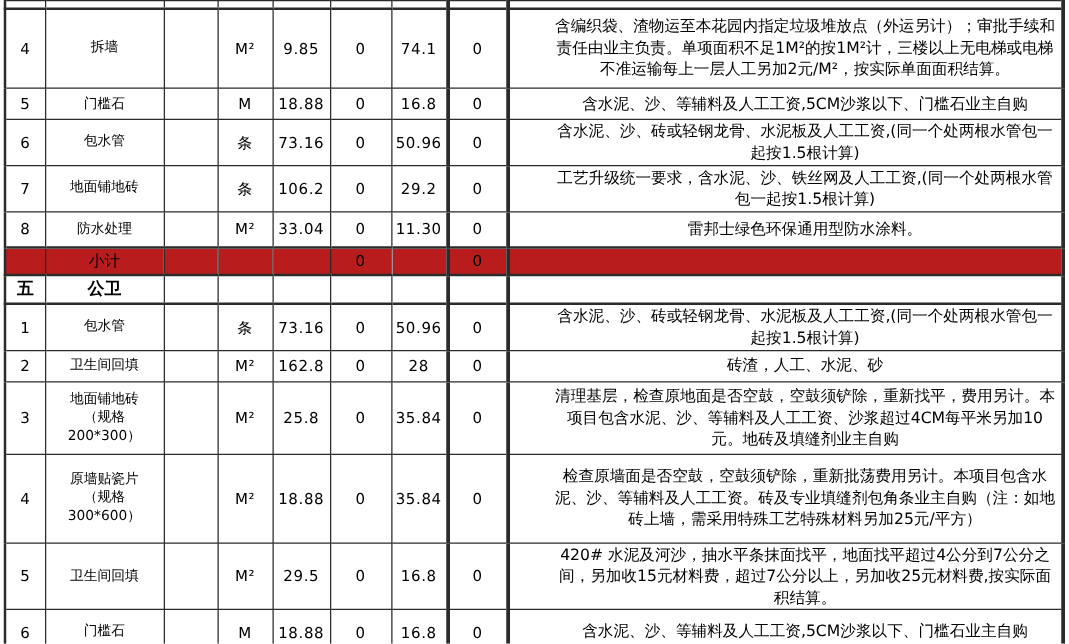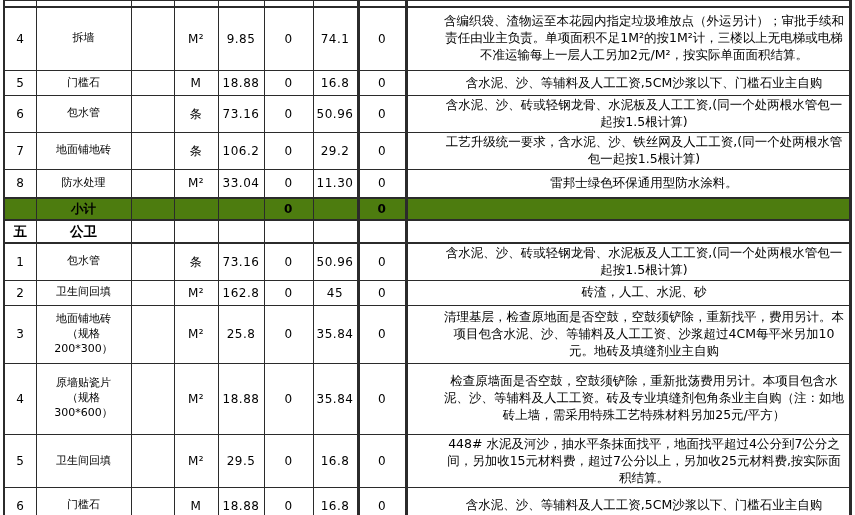--- a/index.html
+++ b/index.html
@@ -31,22 +31,22 @@
   td:nth-child(8){border-left-width:3px;}
   td:nth-child(9){border-left-width:3px;}
   td:first-child{border-left-width:2px;}
   td:last-child{border-right-width:3px;}
   tr.sliver td{border-top-width:1px;border-bottom-width:2px;}
   tr.last td{border-bottom-width:3px;}
   td.name{white-space:pre-line;font-size:11px;}
   td.remark{font-size:12.5px;padding-left:35px;}
   td.num{font-size:12px;letter-spacing:0.5px;}
   tr.subtotal-row td{
-    background:#4d7c0f;
-    font-weight:bold;
+    background:#b91c1c;
+    font-weight:normal;
     border-top-width:2px;
     border-bottom-width:2px;
   }
   tr.section-row td{
     font-weight:bold;
     font-size:13.5px;
     border-bottom-width:2px;
   }
 </style>
 </head>
@@ -170,21 +170,21 @@
       <td class="num">0</td>
       <td class="remark">含水泥、沙、砖或轻钢龙骨、水泥板及人工工资,(同一个处两根水管包一起按1.5根计算)</td>
     </tr>
     <tr style="height:25px">
       <td class="num">2</td>
       <td class="name">卫生间回填</td>
       <td></td>
       <td class="num">M²</td>
       <td class="num">162.8</td>
       <td class="num">0</td>
-      <td class="num">45</td>
+      <td class="num">28</td>
       <td class="num">0</td>
       <td class="remark">砖渣，人工、水泥、砂</td>
     </tr>
     <tr style="height:58px">
       <td class="num">3</td>
       <td class="name">地面铺地砖
 （规格
 200*300）</td>
       <td></td>
       <td class="num">M²</td>
@@ -209,21 +209,21 @@
     </tr>
     <tr style="height:28px">
       <td class="num">5</td>
       <td class="name">卫生间回填</td>
       <td></td>
       <td class="num">M²</td>
       <td class="num">29.5</td>
       <td class="num">0</td>
       <td class="num">16.8</td>
       <td class="num">0</td>
-      <td class="remark">448# 水泥及河沙，抽水平条抹面找平，地面找平超过4公分到7公分之间，另加收15元材料费，超过7公分以上，另加收25元材料费,按实际面积结算。</td>
+      <td class="remark">420# 水泥及河沙，抽水平条抹面找平，地面找平超过4公分到7公分之间，另加收15元材料费，超过7公分以上，另加收25元材料费,按实际面积结算。</td>
     </tr>
     <tr class="last" style="height:37px">
       <td class="num">6</td>
       <td class="name">门槛石</td>
       <td></td>
       <td class="num">M</td>
       <td class="num">18.88</td>
       <td class="num">0</td>
       <td class="num">16.8</td>
       <td class="num">0</td>

